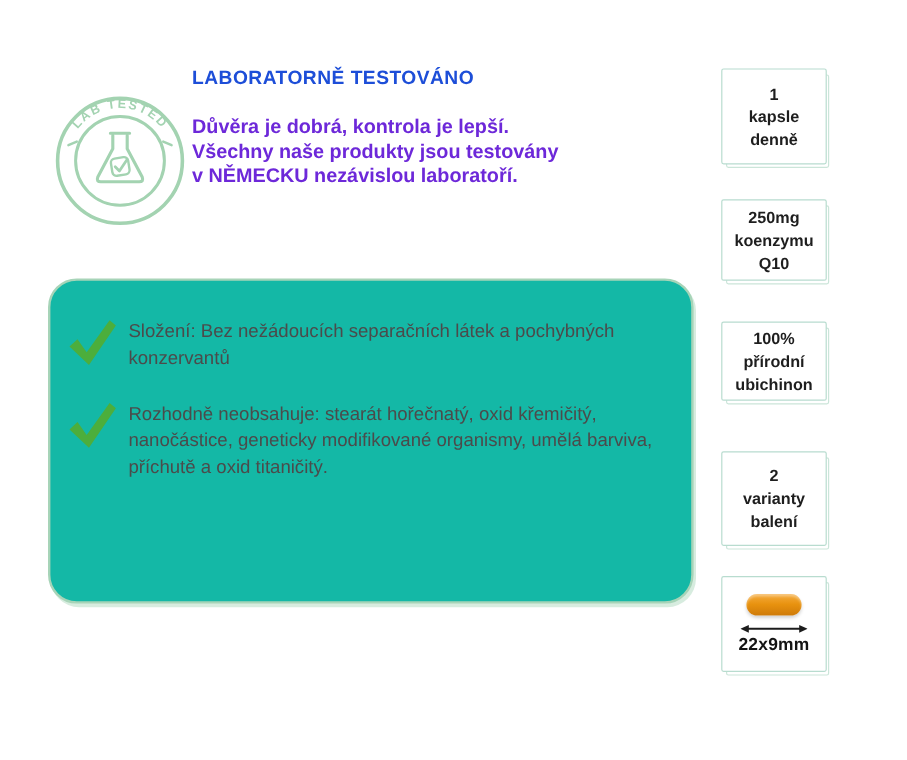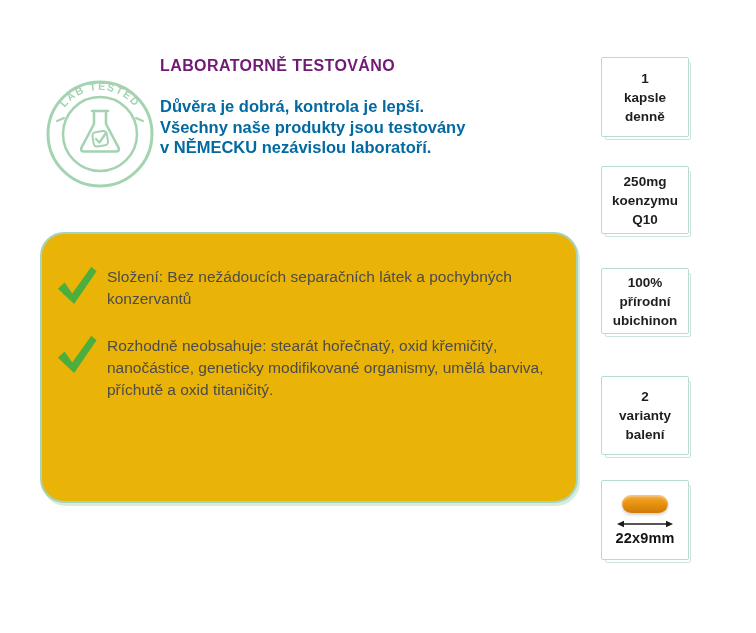--- a/index.html
+++ b/index.html
@@ -12,37 +12,37 @@
   }
 
   
   .badge {
     position: absolute; left: 44px; top: 78px;
     width: 112px; height: 112px;
   }
   .title {
     position: absolute; left: 160px; top: 57px;
     font-size: 16px; font-weight: bold; letter-spacing: 0.4px;
-    color: #701a75;
+    color: #1d4ed8;
   }
   .intro {
     position: absolute; left: 160px; top: 96px;
     font-size: 16.5px; font-weight: bold;
-    line-height: 20.5px; color: #0369a1;
+    line-height: 20.5px; color: #6d28d9;
     white-space: pre-line;
   }
 
   
   .panel {
     position: absolute; left: 40px; top: 232px;
     width: 538px; height: 271px;
     box-sizing: border-box;
     border: 2px solid #a7d4b8;
     border-radius: 24px;
-    background: #eab308;
+    background: #14b8a6;
     box-shadow: 2px 3px 0 rgba(167, 212, 184, 0.45);
     padding: 32px 22px 0 14px;
     display: flex; flex-direction: column; gap: 25px;
   }
   .check-item { display: flex; gap: 9px; align-items: flex-start; }
   .check-icon { flex: 0 0 42px; width: 42px; height: 42px; margin-top: -2px; }
   .check-item p {
     margin: 0; font-size: 15.5px; line-height: 22px;
     color: #4b4b4b; max-width: 452px;
   }

